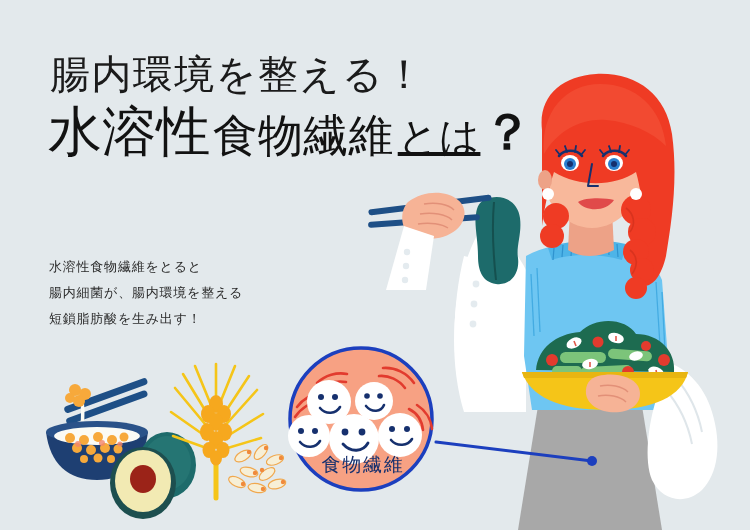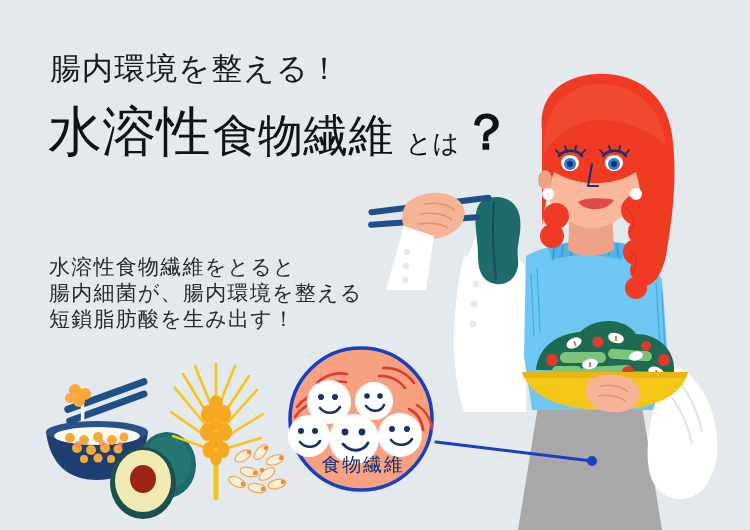--- a/index.html
+++ b/index.html
@@ -6,36 +6,36 @@
   body{
     width:750px;height:530px;overflow:hidden;
     font-family:"Liberation Sans","DejaVu Sans",sans-serif;
     background:#e3e9ec;
   }
   #stage{position:relative;width:750px;height:530px;background:#e3e9ec;overflow:hidden;}
 
   
   .kicker{
     position:absolute;left:50px;top:51px;
-    font-size:31px;line-height:1.18;color:#1b1b1b;
+    font-size:40px;line-height:1.18;color:#1b1b1b;
     letter-spacing:.035em;white-space:nowrap;font-weight:400;
   }
   .title{
     position:absolute;left:48px;top:104px;
     white-space:nowrap;color:#121212;line-height:1;
     display:flex;align-items:flex-end;text-align:right;
   }
   .t-big{font-size:54px;letter-spacing:.005em;font-weight:500;}
   .t-mid{font-size:45px;letter-spacing:.005em;font-weight:500;margin-left:2px;}
-  .t-sml{font-size:26px;letter-spacing:.01em;margin-left:12px;padding-bottom:2px;}
+  .t-sml{font-size:40px;letter-spacing:.01em;margin-left:4px;padding-bottom:2px;text-decoration:underline;}
   .t-q{font-size:50px;font-weight:700;margin-left:2px;padding-bottom:1px;}
 
   .body-copy{
     position:absolute;left:49px;top:254px;
-    font-size:21px;line-height:26px;color:#2a2a2a;letter-spacing:.06em;
+    font-size:13px;line-height:26px;color:#2a2a2a;letter-spacing:.06em;
   }
   .body-copy div{white-space:nowrap;}
 
   
   .art{position:absolute;}
   svg{display:block;overflow:visible;}
 
   
   #scfa-circle{left:283px;top:345px;width:160px;height:148px;}
   .scfa-label{

